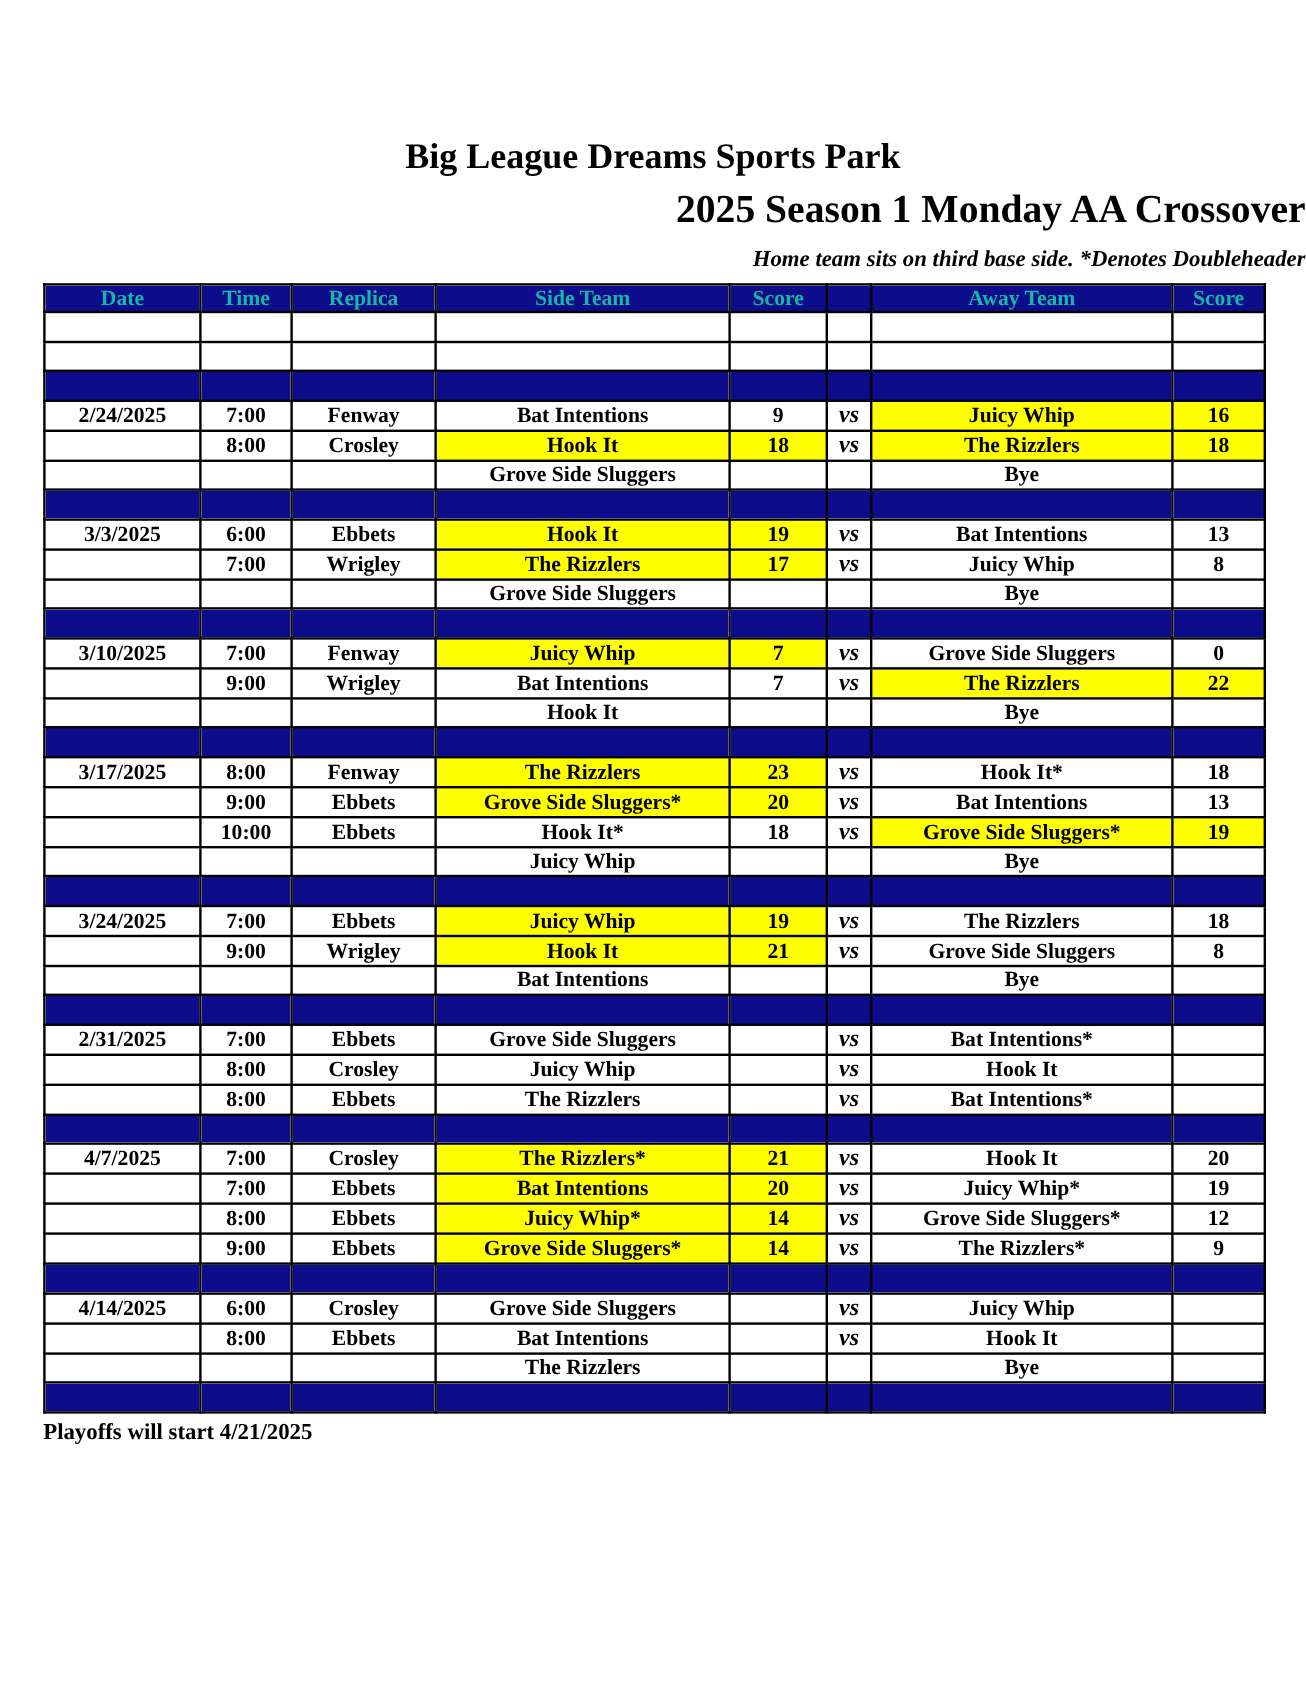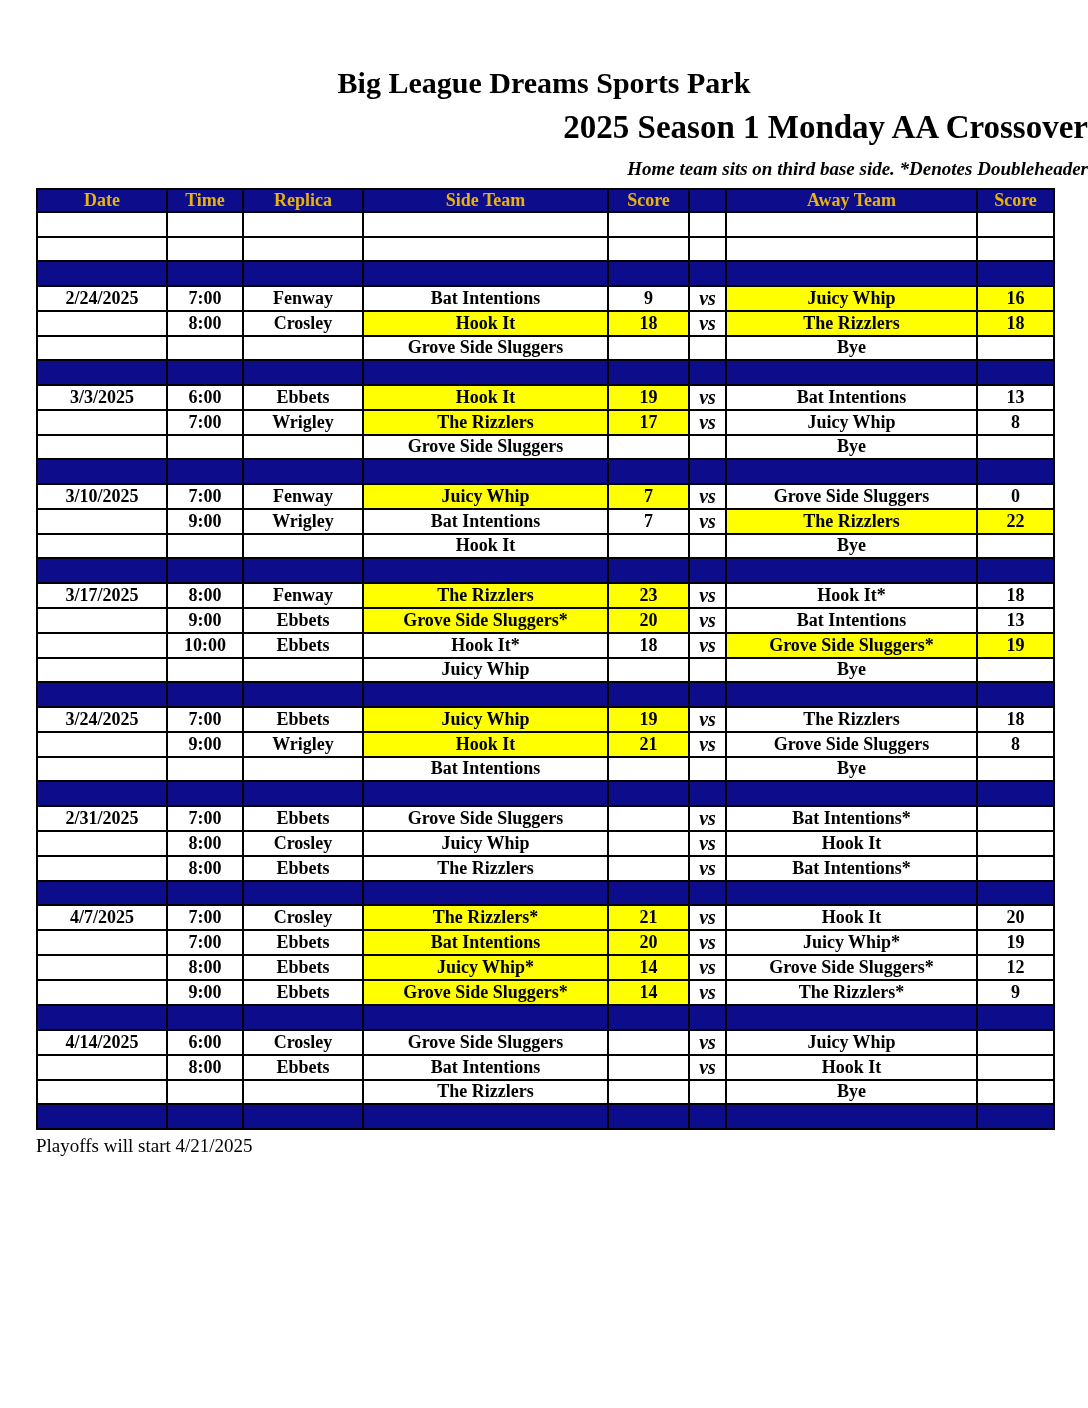--- a/index.html
+++ b/index.html
@@ -3,21 +3,21 @@
 <meta charset="utf-8">
 <style>
   html,body{margin:0;padding:0;background:#ffffff;}
   body{
     width:1088px;height:1408px;
     font-family:"Liberation Serif", serif;
     color:#000;
     position:relative;
   }
   .page-title{
-    padding-top:67px;
+    padding-top:115px;
     text-align:center;
     font-weight:bold;
     font-size:30px;
     line-height:1.05;
   }
   .page-subtitle{
     text-align:right;
     font-weight:bold;
     font-size:33px;
     line-height:1.05;
@@ -43,36 +43,36 @@
     text-align:center;
     vertical-align:middle;
     font-weight:bold;
     font-size:18px;
     height:22.5px;
     overflow:hidden;
     white-space:nowrap;
   }
   .schedule th{
     background:var(--navy,#0d0d8c);
-    color:#eab308;
+    color:#14b8a6;
     height:21px;
   }
   .schedule tr.sep td{
     background:var(--navy,#0d0d8c);
   }
   .schedule td.hl{
     background:var(--hl,#ffff00);
   }
   .schedule td.vs{
     font-style:italic;
     font-size:20px;
   }
   .footer-note{
     margin:5px 0 0 36px;
-    font-weight:normal;
+    font-weight:bold;
     font-size:19px;
   }
 </style>
 </head>
 <body>
 
 <div>
   <div class="page-title">Big League Dreams Sports Park</div>
   <div class="page-subtitle">2025 Season 1 Monday AA Crossover</div>
   <div class="page-note">Home team sits on third base side.  *Denotes Doubleheader</div>

